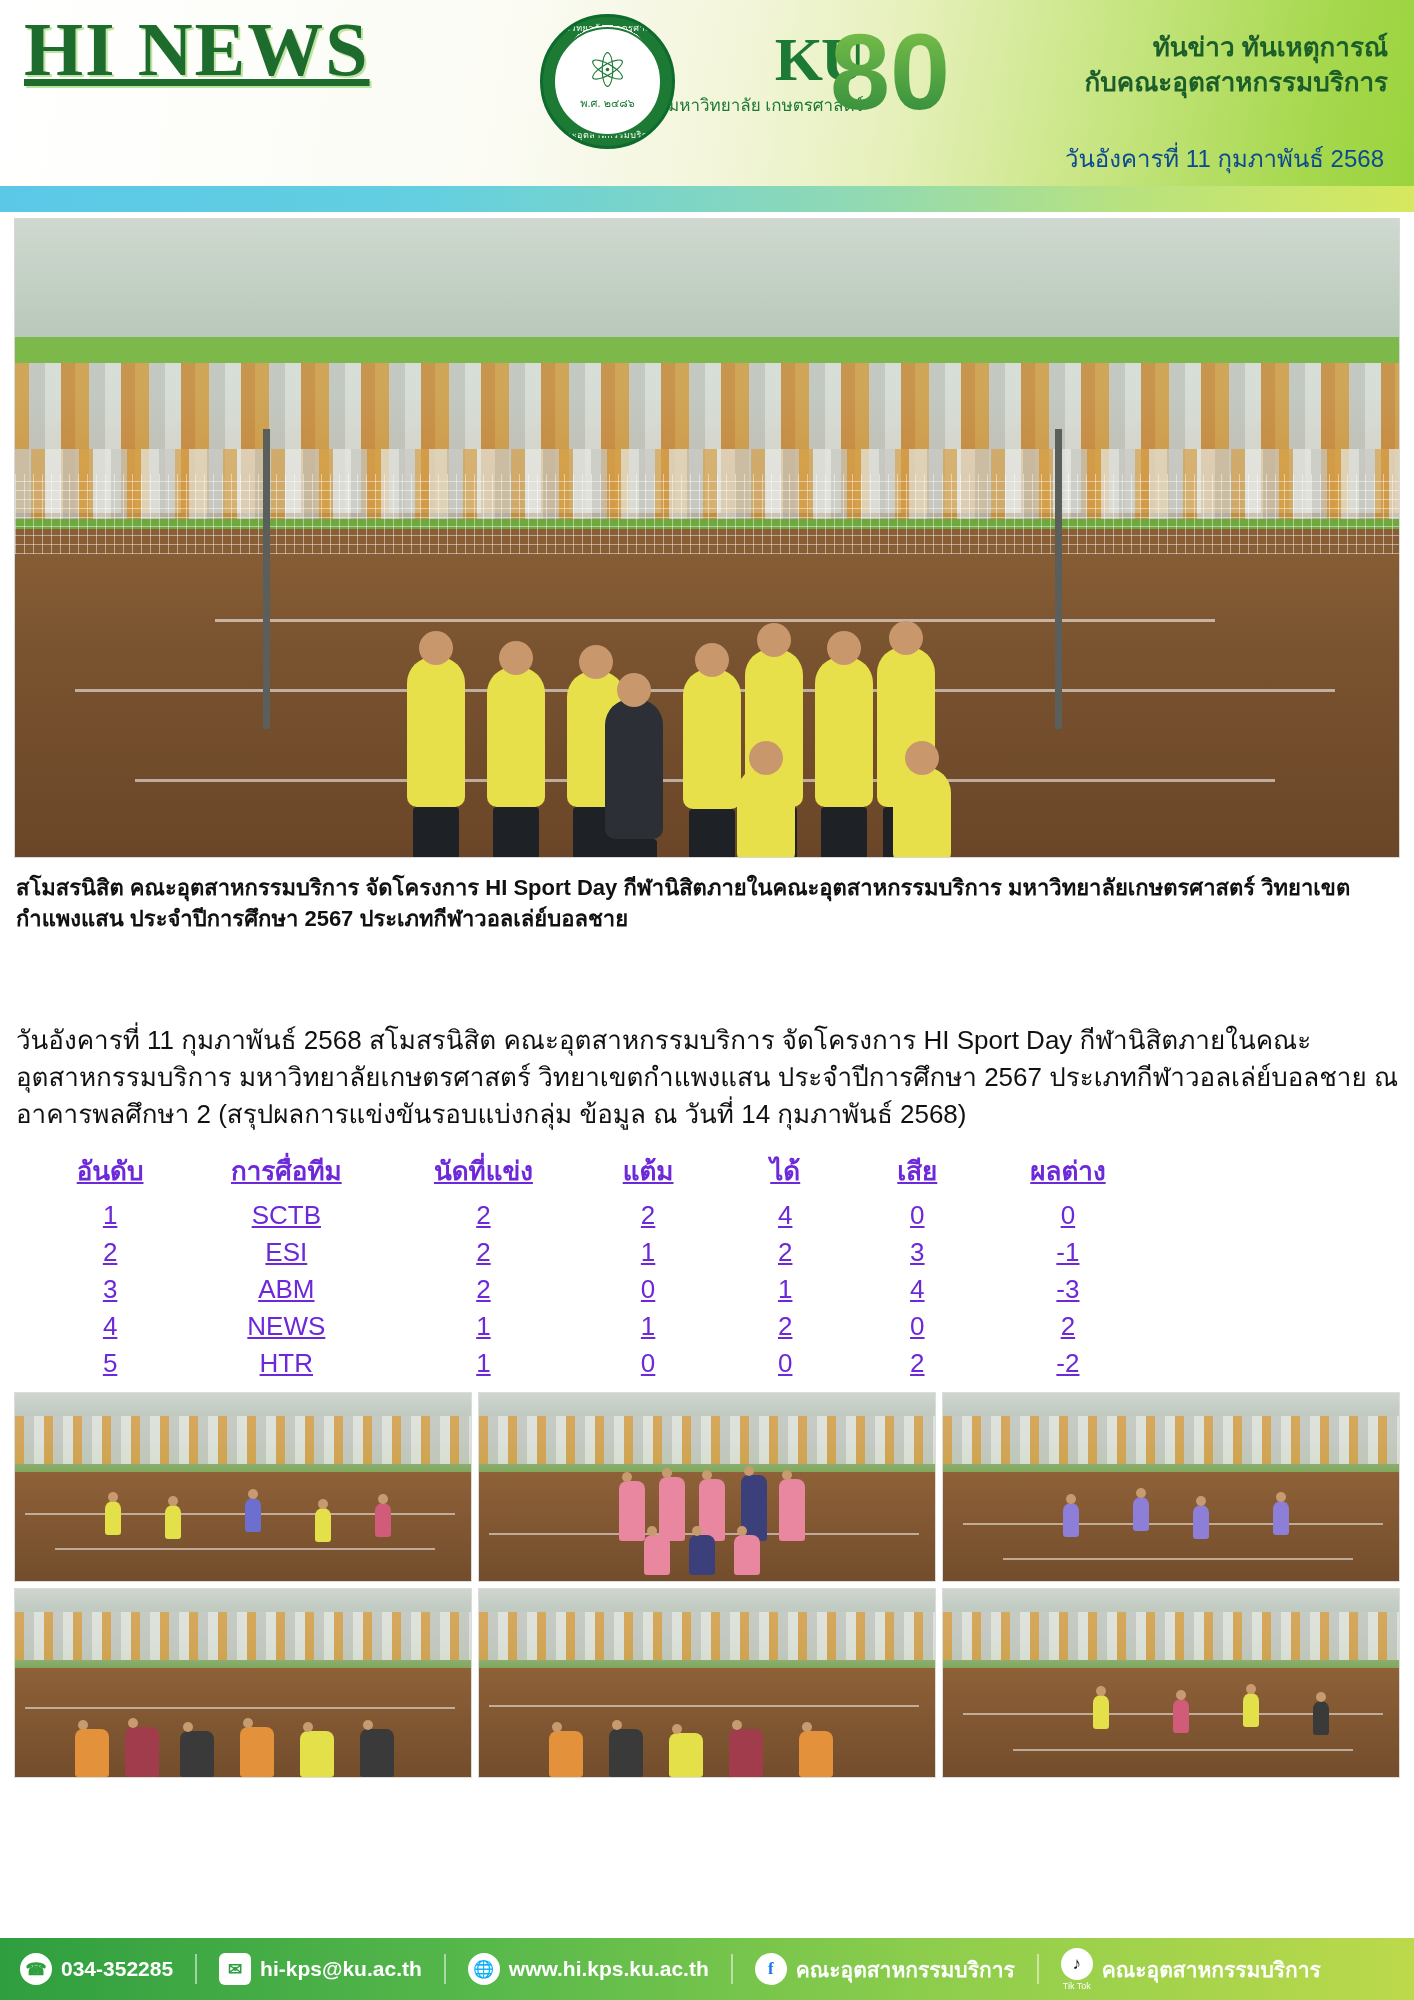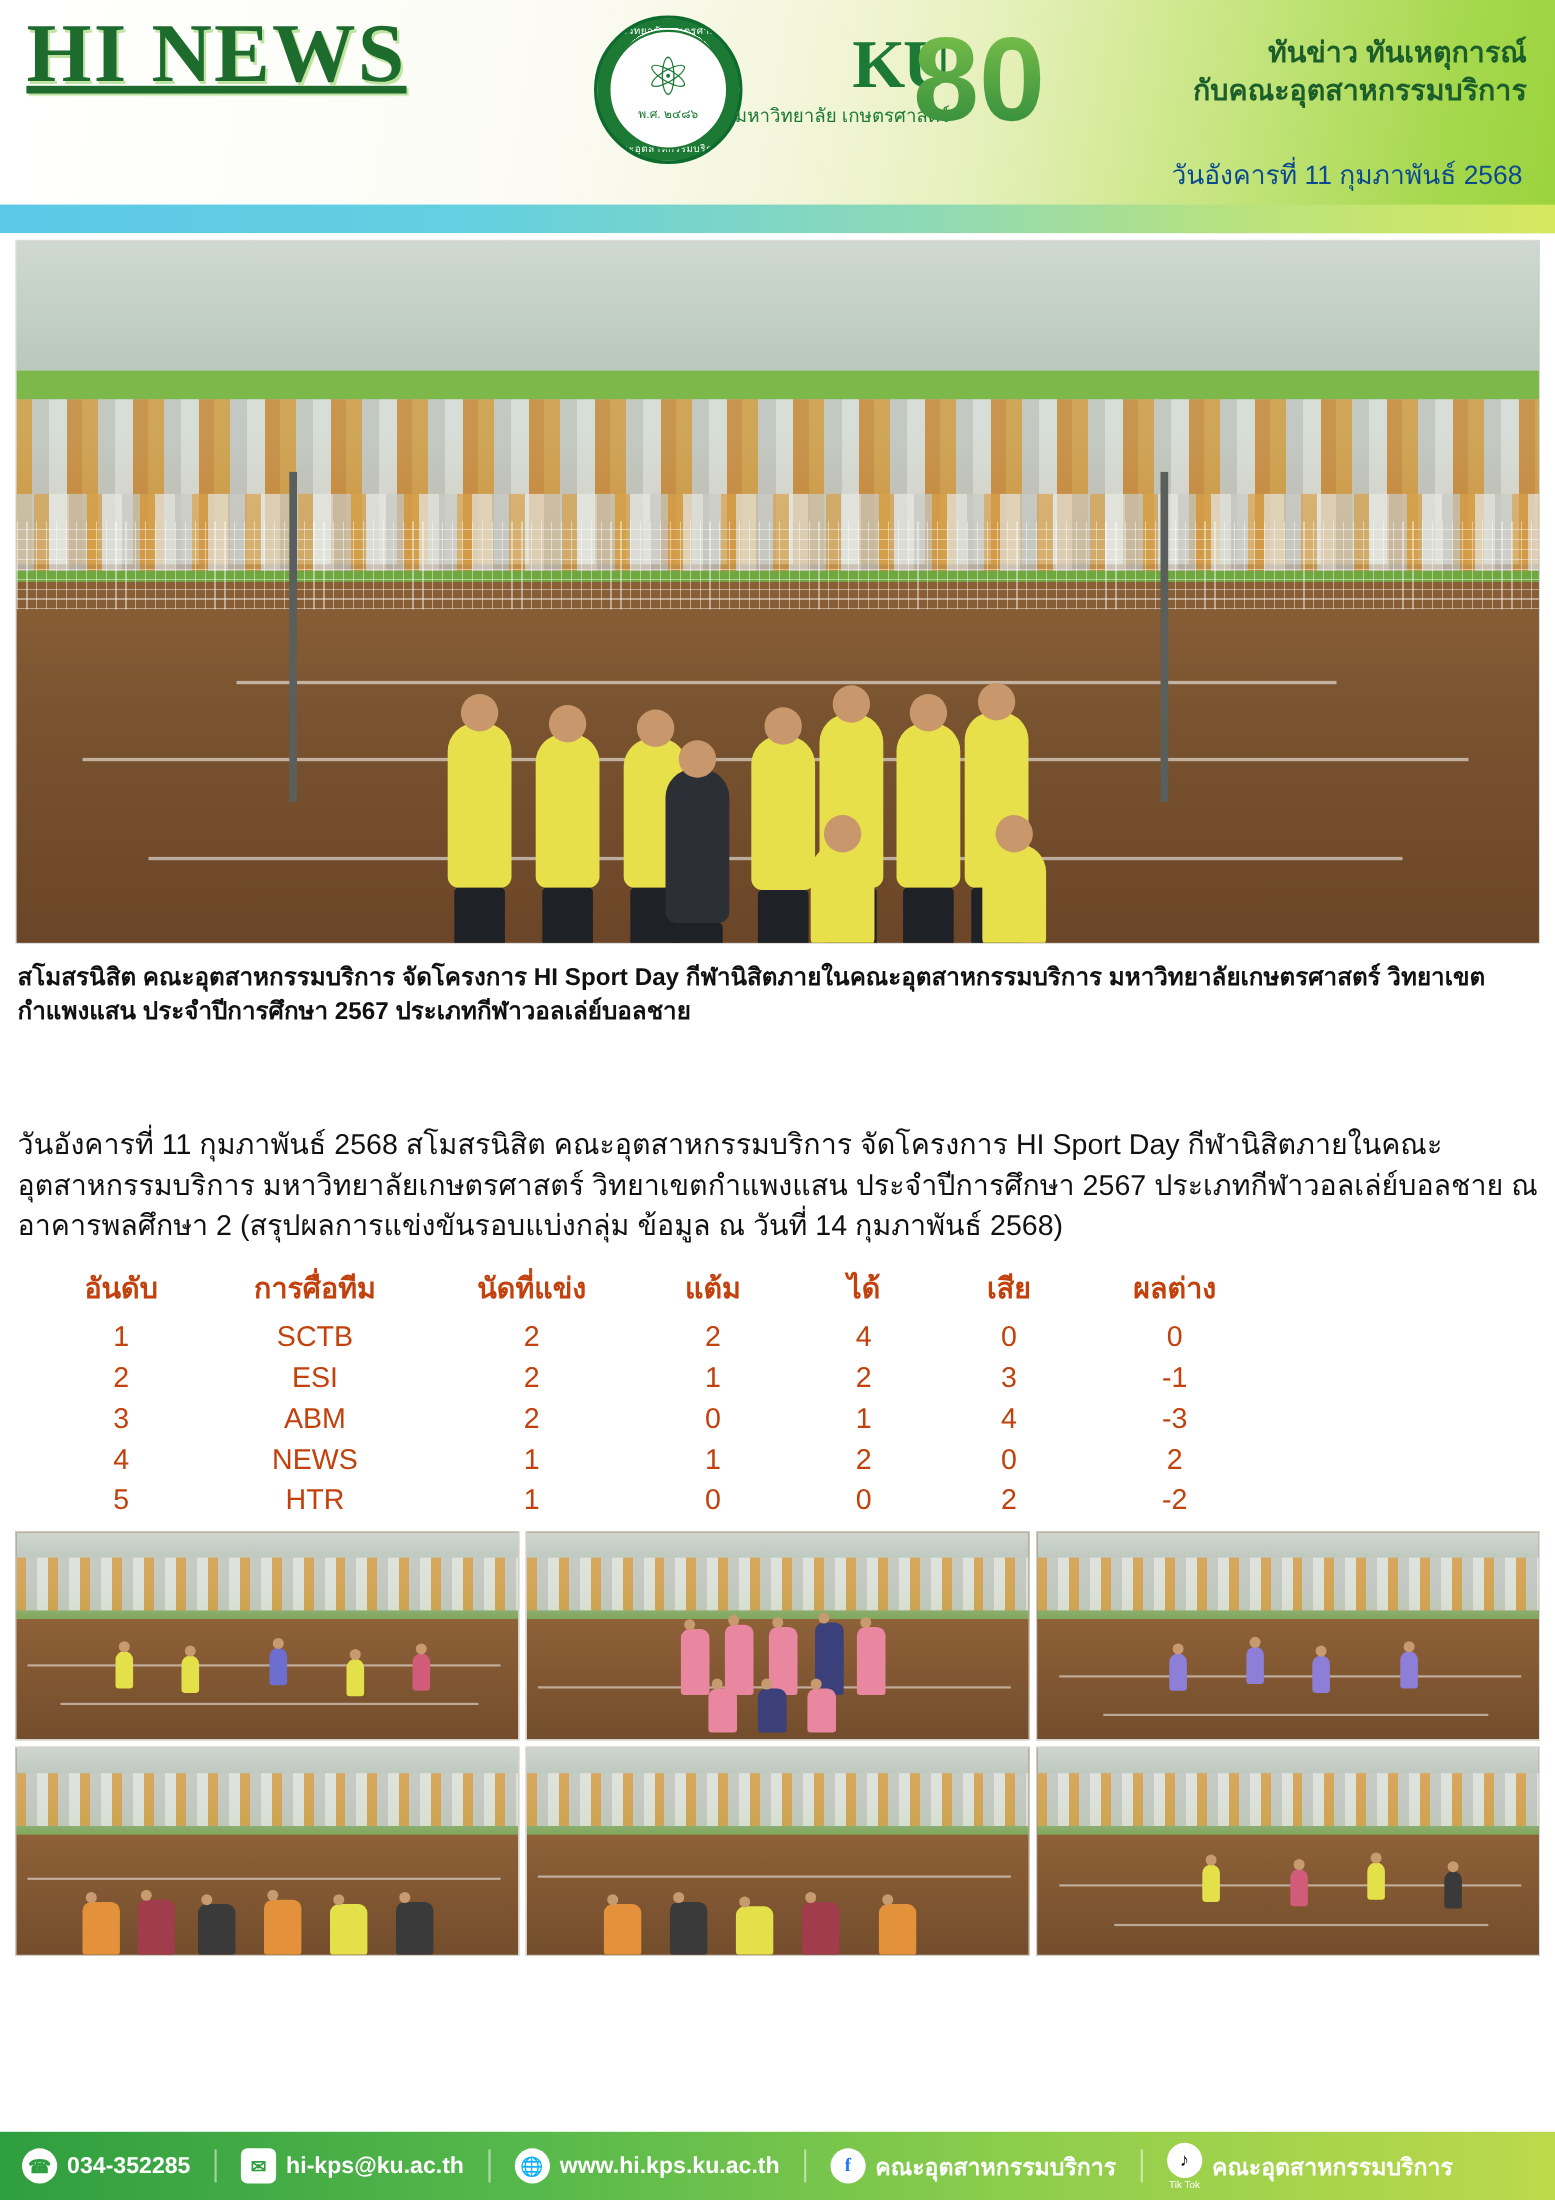--- a/index.html
+++ b/index.html
@@ -218,21 +218,22 @@
     line-height: 1.42;
   }
 
   
   .result-table {
     position: absolute;
     left: 40px; top: 1146px;
     width: 1110px;
     border-collapse: collapse;
     font-size: 26px;
-    color: #c2410c;
+    color: #6d28d9;
+    text-decoration: underline;
   }
   .result-table th {
     font-weight: bold;
     padding: 4px 0 6px 0;
     text-align: center;
   }
   .result-table td {
     padding: 3px 0;
     text-align: center;
   }

